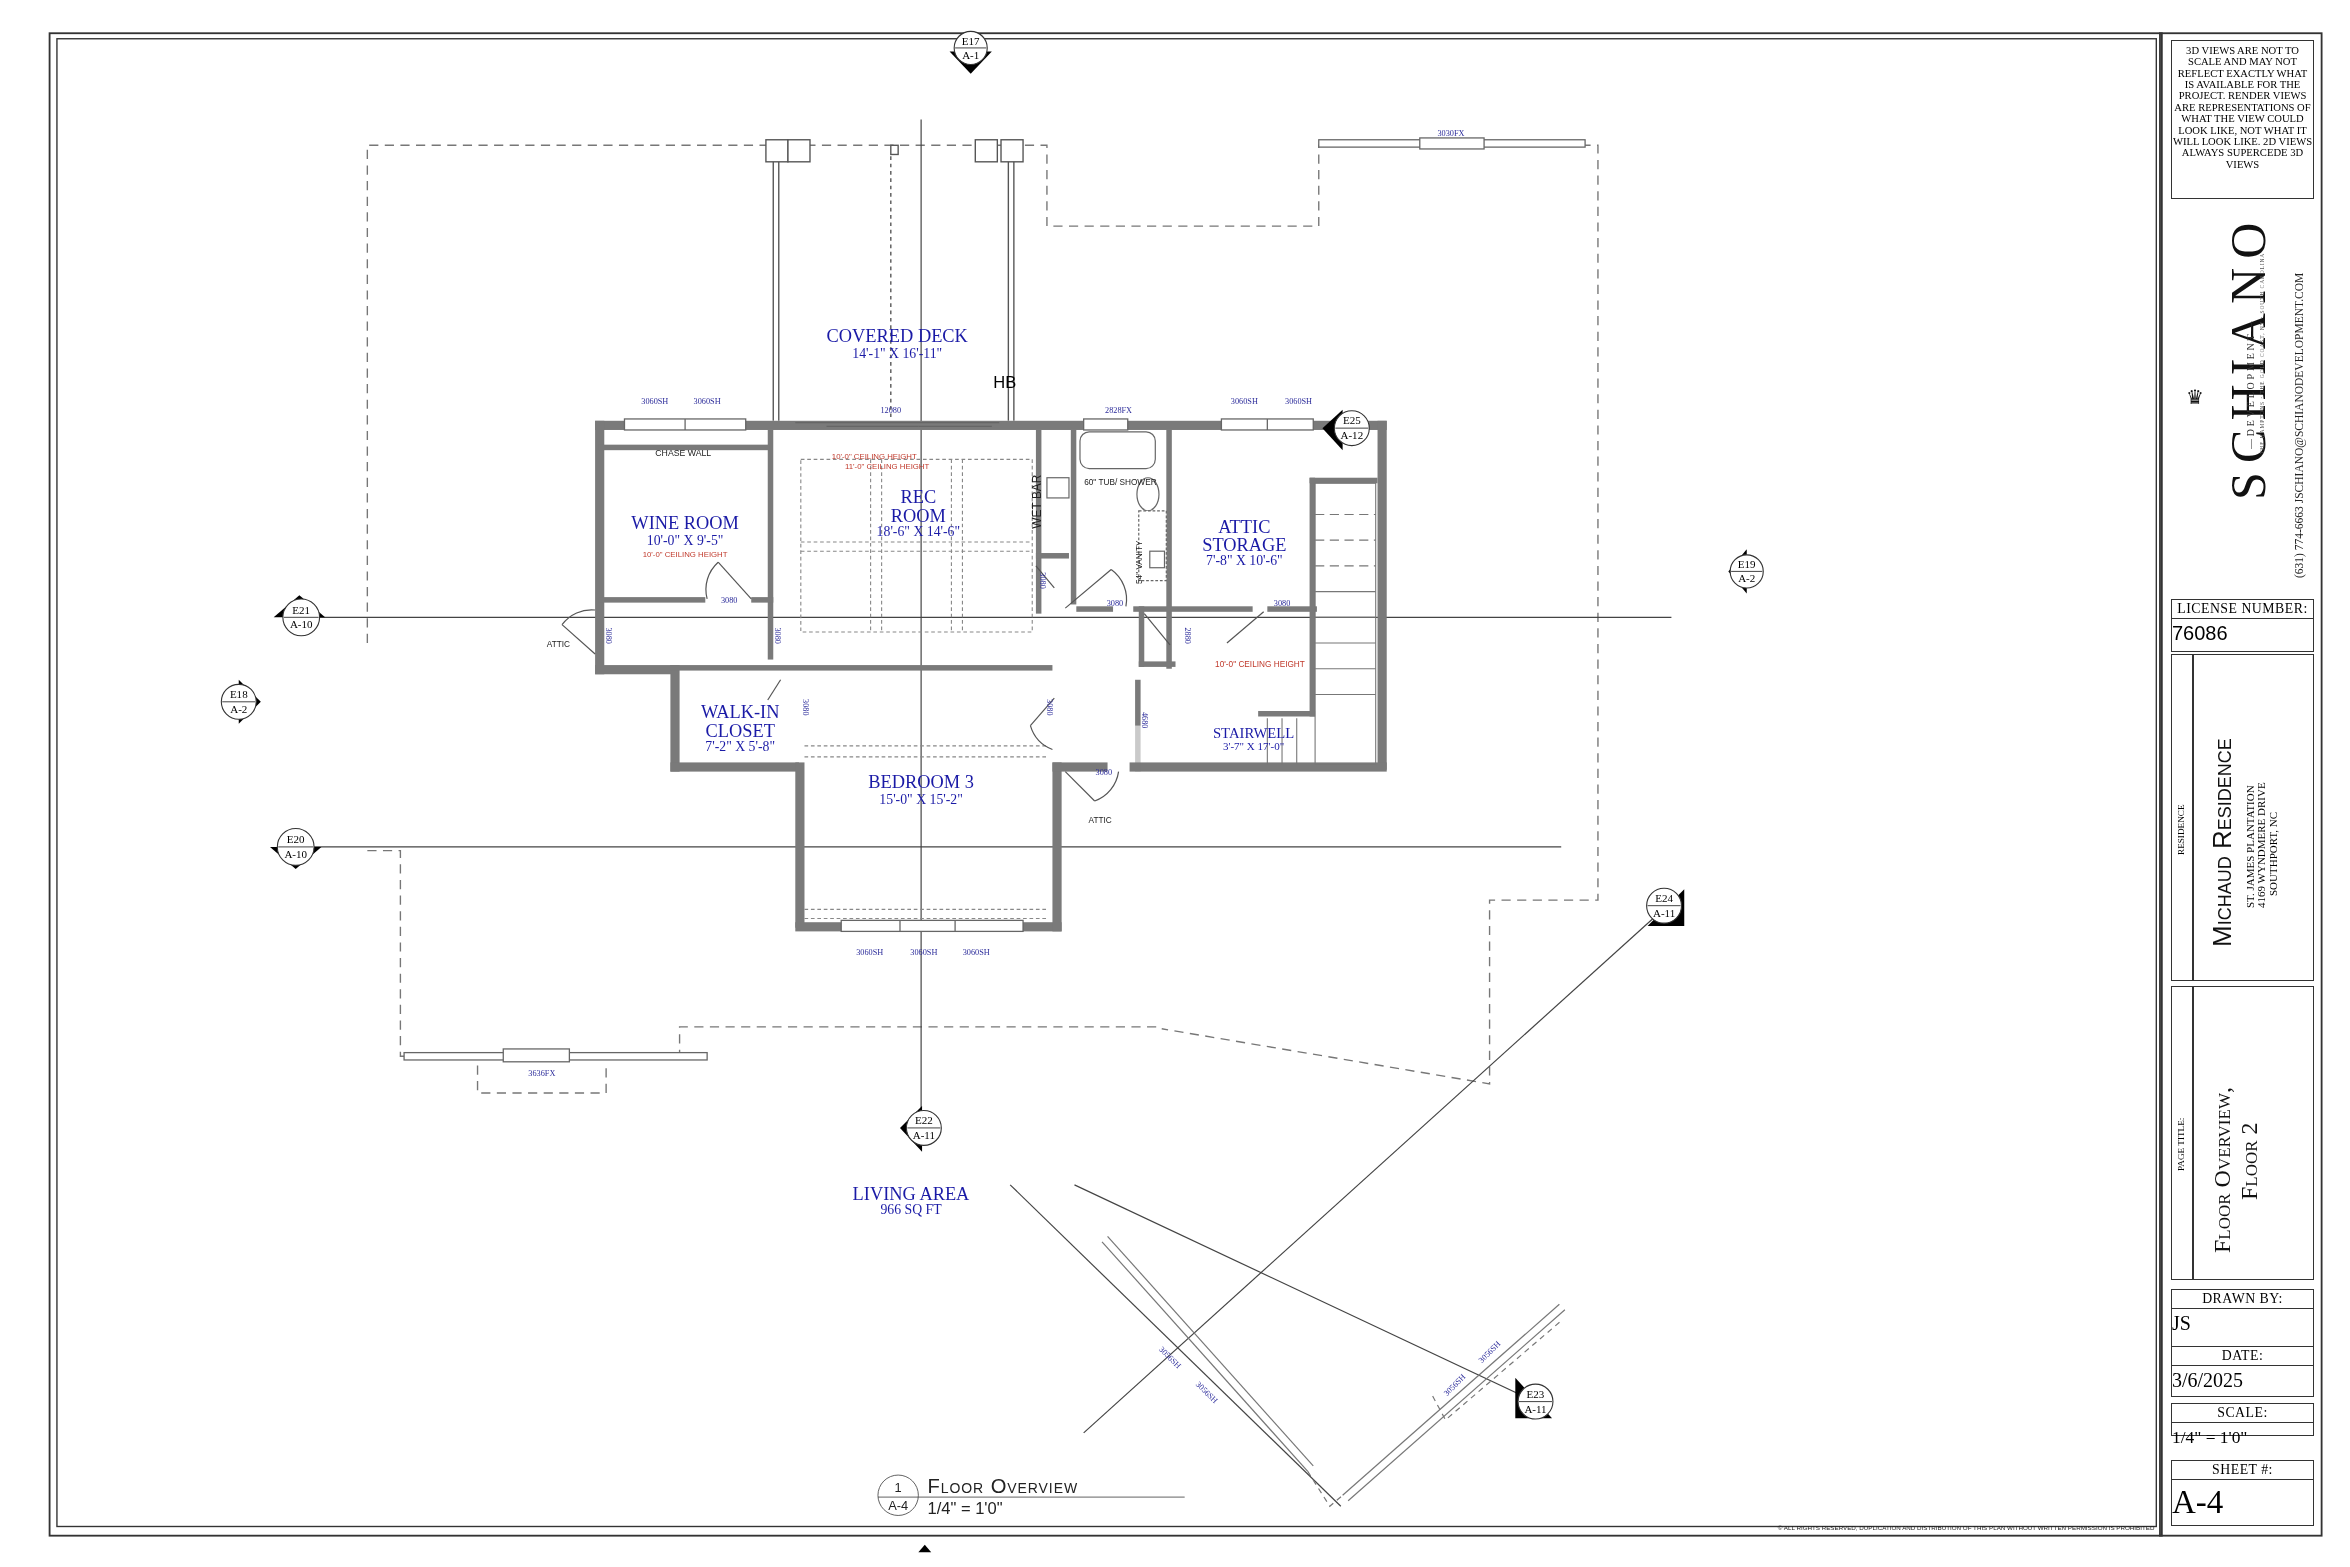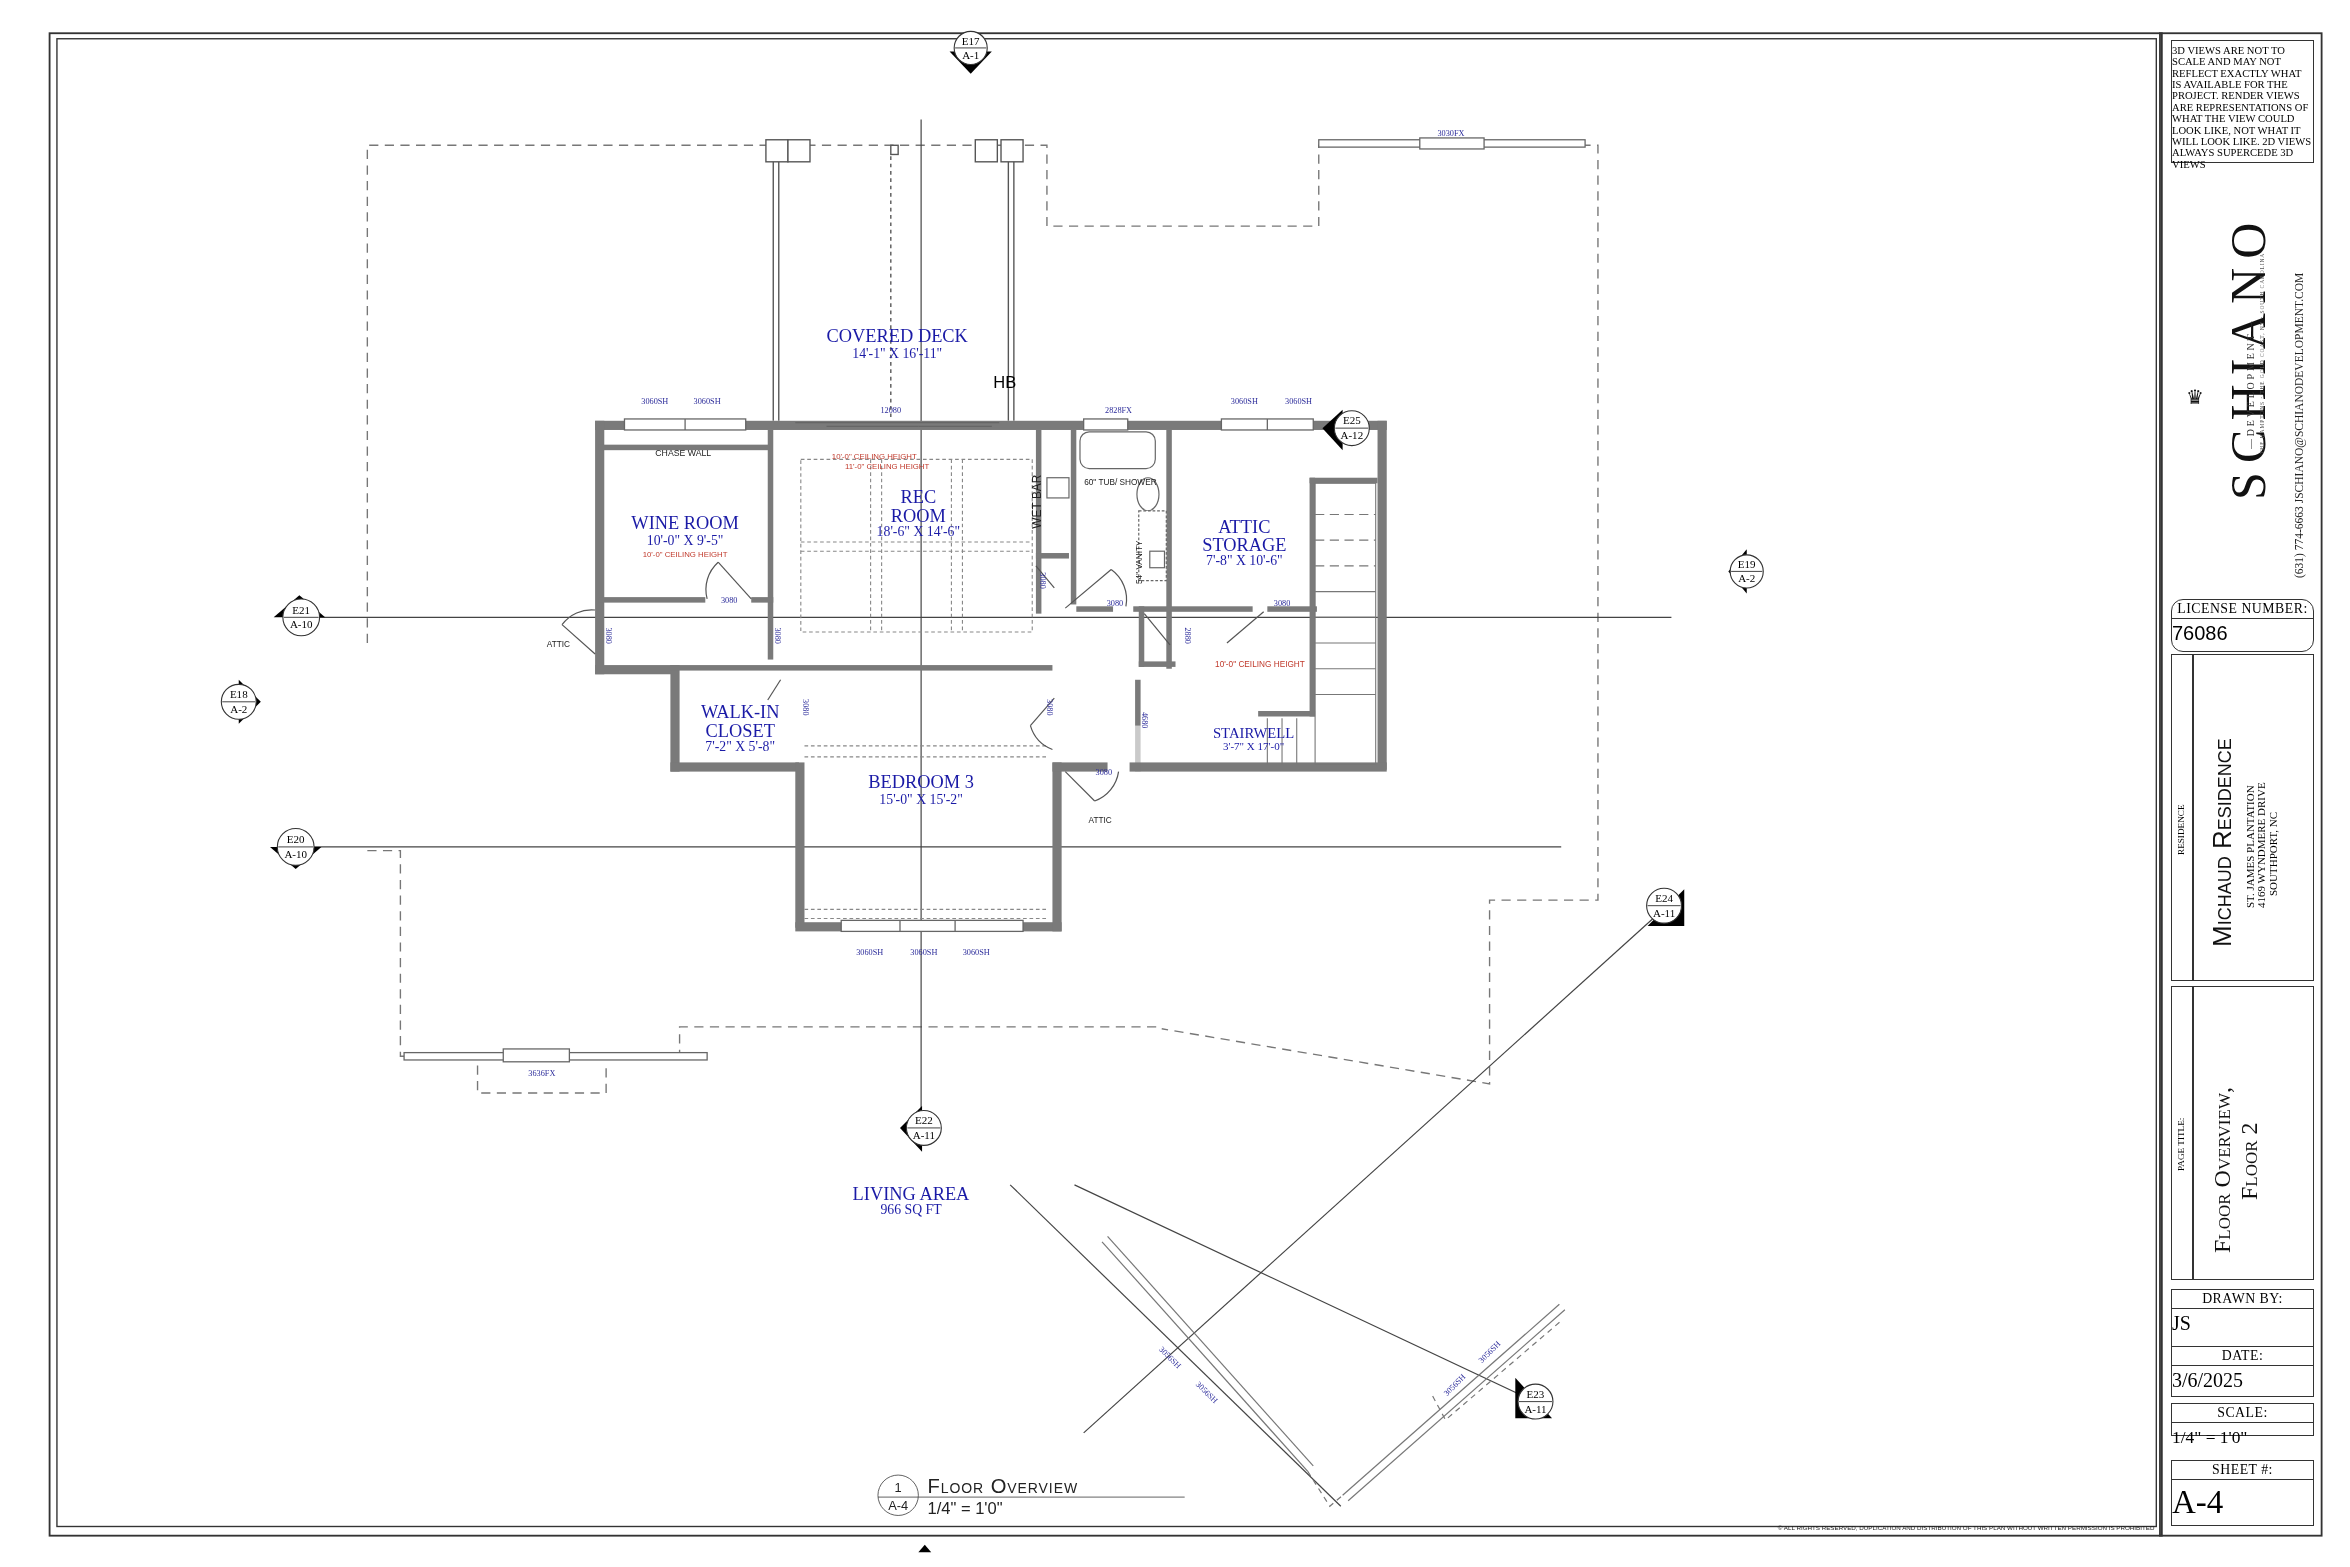--- a/index.html
+++ b/index.html
@@ -5,21 +5,21 @@
   html,body{margin:0;padding:0;background:#fff;}
   body{width:2351px;height:1568px;position:relative;overflow:hidden;font-family:"Liberation Serif",serif;}
   .sheet{position:absolute;left:0;top:0;width:2351px;height:1308px;text-align:center;}
   svg text{font-family:"Liberation Serif",serif;}
   .sans{font-family:"Liberation Sans",sans-serif;}
   .room{fill:#1a1aa6;}
   .ceil{fill:#c0392b;font-family:"Liberation Sans",sans-serif;}
   .win{fill:#2b2b9a;}
   .note{fill:#222;font-family:"Liberation Sans",sans-serif;}
   .box{position:absolute;border:1.8px solid #333;background:#fff;box-sizing:border-box;}
-  .disclaimer{left:2171px;top:40px;width:143px;height:123px;font-size:10.6px;line-height:11.4px;padding-top:3.7px;}
+  .disclaimer{left:2171px;top:40px;width:143px;height:159px;font-size:10.6px;line-height:11.4px;text-align:center;padding-top:3.7px;}
   .logo{position:absolute;left:2186px;top:174px;width:129px;height:422px;}
   .hdr{text-align:center;font-size:13.8px;letter-spacing:0.5px;border-bottom:1.8px solid #333;line-height:18.4px;}
   .val{text-align:left;font-size:20px;line-height:31px;}
   .vert{position:absolute;transform-origin:left top;white-space:nowrap;}
   .smallcaps{font-variant:small-caps;}
 </style>
 </head>
 <body>
 
 <div class="sheet">
@@ -329,21 +329,21 @@
 </div>
 
 <div class="logo">
   <div class="vert" style="left:33px;top:326px;transform:rotate(-90deg);font-family:'Liberation Serif',serif;font-size:50px;letter-spacing:9.2px;color:#111;">SCHIANO</div>
   <div class="vert" style="left:59px;top:275px;transform:rotate(-90deg);font-size:10px;letter-spacing:2.8px;color:#333;">—DEVELOPMENT—</div>
   <div class="vert" style="left:73px;top:280px;transform:rotate(-90deg);font-size:5.5px;letter-spacing:0.9px;color:#555;">THE HAMPTONS · THE GOLD COAST, NY · SOUTH CAROLINA</div>
   <div class="vert" style="left:0px;top:211px;font-size:20px;color:#111;">♛</div>
   <div class="vert" style="left:107px;top:404px;transform:rotate(-90deg);font-size:11.5px;color:#222;">(631) 774-6663 JSCHIANO@SCHIANODEVELOPMENT.COM</div>
 </div>
 
-<div class="box" style="left:2171px;top:599px;width:143px;height:53px;border-radius:12px;">
+<div class="box" style="left:2171px;top:599px;width:143px;height:53px;">
   <div class="hdr">LICENSE NUMBER:</div>
   <div class="val" style="font-family:'Liberation Sans',sans-serif;line-height:29px;">76086</div>
 </div>
 
 <div class="box" style="left:2171px;top:654px;width:143px;height:327px;">
   <div style="position:absolute;left:20px;top:0;width:1.8px;height:100%;background:#333;"></div>
   <div class="vert" style="left:3.7px;top:200px;transform:rotate(-90deg);font-size:9.2px;">RESIDENCE</div>
   <div class="vert smallcaps" style="left:35px;top:292px;transform:rotate(-90deg);font-size:26px;color:#111;font-family:'Liberation Sans',sans-serif;">Michaud Residence</div>
   <div class="vert" style="left:73px;top:253px;transform:rotate(-90deg);font-size:11px;line-height:11px;">ST. JAMES PLANTATION</div>
   <div class="vert" style="left:84px;top:253px;transform:rotate(-90deg);font-size:11px;line-height:11px;">4169 WYNDMERE DRIVE</div>

